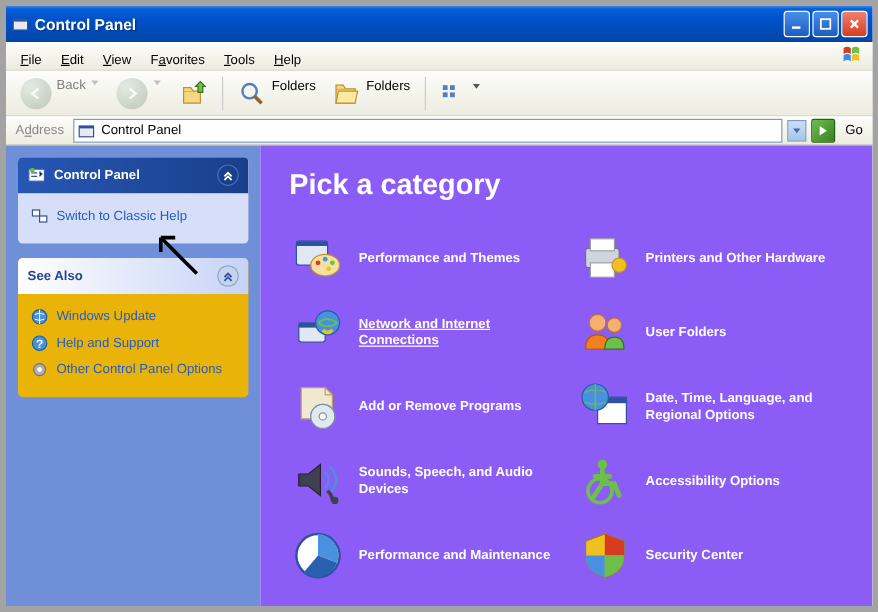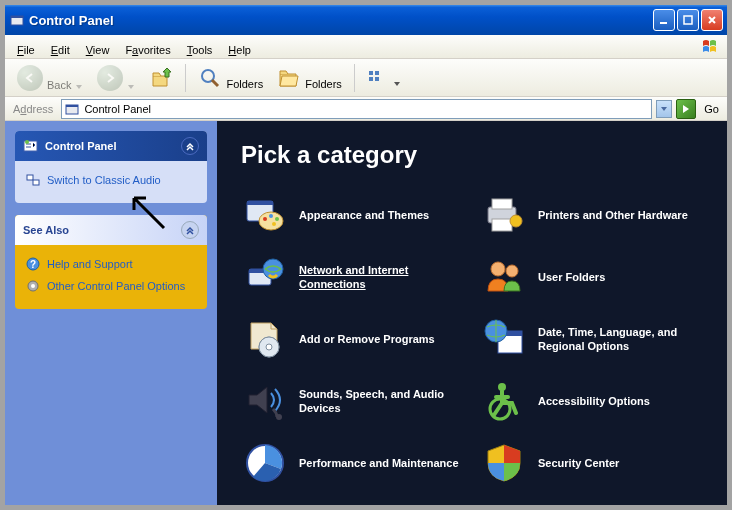--- a/index.html
+++ b/index.html
@@ -10,40 +10,40 @@
 .titlebar-title { flex: 1; text-shadow: 1px 1px 1px rgba(0,0,0,0.3); }
 .titlebar-btns { display: flex; gap: 2px; }
 .titlebar-btn { width: 22px; height: 22px; border-radius: 3px; border: 1px solid #fff; display: flex; align-items: center; justify-content: center; cursor: pointer; }
 .btn-min, .btn-max { background: linear-gradient(to bottom, #4a8de8, #1a5ec0); }
 .btn-close { background: linear-gradient(to bottom, #f08070, #d83c20); }
 .menubar { height: 24px; background: linear-gradient(to bottom, #fdfdfb, #edece0); border-bottom: 1px solid #d4d0c8; display: flex; align-items: flex-end; padding: 0 4px; }
 .menu-item { padding: 2px 8px; cursor: pointer; }
 .menu-item span { text-decoration: underline; }
 .menubar-logo { margin-left: auto; padding: 0 4px; }
 .toolbar { height: 38px; background: linear-gradient(to bottom, #fdfdfb, #edece0); border-bottom: 1px solid #d4d0c8; display: flex; align-items: center; padding: 0 6px; gap: 2px; }
-.tool-btn { display: flex; align-items: flex-end; gap: 4px; padding: 4px 6px; border-radius: 3px; cursor: pointer; }
+.tool-btn { display: flex; align-items: flex-start; gap: 4px; padding: 4px 6px; border-radius: 3px; cursor: pointer; }
 .tool-btn.disabled { opacity: 0.5; cursor: default; }
 .tool-sep { width: 1px; height: 28px; background: #ccc; margin: 0 4px; }
 .tool-circle { width: 26px; height: 26px; border-radius: 50%; display: flex; align-items: center; justify-content: center; }
 .addressbar { height: 24px; background: linear-gradient(to bottom, #fdfdfb, #edece0); border-bottom: 1px solid #d4d0c8; display: flex; align-items: center; padding: 0 4px; gap: 4px; }
 .addr-label { color: #888; padding: 0 4px; }
 .addr-input-wrap { flex: 1; background: #fff; border: 1px solid #7f9db9; height: 20px; display: flex; align-items: center; padding: 0 2px; }
 .addr-input { flex: 1; border: none; outline: none; font-size: 11px; font-family: inherit; padding-left: 4px; }
 .addr-dropdown { width: 16px; height: 18px; background: linear-gradient(to bottom,#c9e1fa,#a3c5ea); border: 1px solid #7f9db9; display: flex; align-items: center; justify-content: center; cursor: pointer; }
 .go-btn { width: 20px; height: 20px; background: linear-gradient(135deg, #6cc04a, #3a8020); border: 1px solid #2a6010; border-radius: 2px; display: flex; align-items: center; justify-content: center; color: #fff; cursor: pointer; }
 .body-area { flex: 1; display: flex; overflow: hidden; }
 .sidebar { width: 212px; background: #6f8fd8; padding: 10px; display: flex; flex-direction: column; gap: 12px; }
 .panel { background: #d6dff7; border-radius: 4px; overflow: hidden; }
 .panel-head { background: linear-gradient(to right, #fff, #c6d3f7); padding: 6px 8px; display: flex; align-items: center; font-weight: bold; color: #284592; cursor: pointer; }
 .panel-head.dark { background: linear-gradient(to right, #2657b4, #1a3f8a); color: #fff; }
 .panel-head-text { flex: 1; }
 .chev-btn { width: 18px; height: 18px; border-radius: 50%; background: #c6d3f0; border: 1px solid #9ab; display: flex; align-items: center; justify-content: center; }
 .panel-body { padding: 8px 10px 12px; }
 .panel-link { display: flex; align-items: center; gap: 6px; color: #215dc6; padding: 3px 0; cursor: pointer; }
-.content { flex: 1; background: #0f172a; position: relative; padding: 20px 24px; overflow: hidden; }
+.content { flex: 1; background: #8b5cf6; position: relative; padding: 20px 24px; overflow: hidden; }
 .heading { font-size: 24px; font-weight: bold; color: #fff; margin-bottom: 20px; }
 .catgrid { display: grid; grid-template-columns: 1fr 1fr; gap: 10px 16px; }
 .cat-item { display: flex; align-items: center; gap: 10px; color: #fff; font-weight: bold; cursor: pointer; min-height: 52px; font-size: 11px; }
 .cat-icon { width: 48px; height: 48px; flex-shrink: 0; display: flex; align-items: center; justify-content: center; }
 .cat-label { line-height: 1.3; }
 .cat-label.underline { text-decoration: underline; }
 .arrow-annotation { position: absolute; left: 124px; top: 192px; pointer-events: none; }
 .mini-icon { width: 16px; height: 16px; display: flex; align-items: center; justify-content: center; flex-shrink: 0; }
 </style>
 </head>
@@ -197,35 +197,44 @@
             </span>
         </div>
         <div class="panel-body">
           <div class="panel-link">
             <span class="mini-icon">
                 <svg width="14" height="14" viewBox="0 0 14 14">
                   <rect x="1" y="2" width="6" height="5" fill="#fff" stroke="#3050a0"></rect>
                   <rect x="7" y="7" width="6" height="5" fill="#fff" stroke="#3050a0"></rect>
                 </svg>
               </span>
-            <span>Switch to Classic Audio</span>
+            <span>Switch to Classic Help</span>
           </div>
         </div>
       </div>
 
       <div class="panel" style="background:#eab308">
         <div class="panel-head">
           <span class="panel-head-text">See Also</span>
           <span class="chev-btn">
               <svg width="10" height="10" viewBox="0 0 10 10">
                 <path d="M2 6 L5 3 L8 6 M2 9 L5 6 L8 9" fill="none" stroke="#3050a0" stroke-width="1.5"></path>
               </svg>
             </span>
         </div>
         <div class="panel-body">
+          <div class="panel-link">
+            <span class="mini-icon">
+                <svg width="14" height="14" viewBox="0 0 14 14">
+                  <circle cx="7" cy="7" r="6" fill="#4a90e0" stroke="#2060a0"></circle>
+                  <path d="M3 5 Q7 3 11 5 M3 9 Q7 11 11 9 M7 1 L7 13" fill="none" stroke="#fff" stroke-width="0.8"></path>
+                </svg>
+              </span>
+            <span>Windows Update</span>
+          </div>
           <div class="panel-link">
             <span class="mini-icon">
                 <svg width="14" height="14" viewBox="0 0 14 14">
                   <circle cx="7" cy="7" r="6" fill="#4a90e0" stroke="#2060a0"></circle>
                   <text x="7" y="11" text-anchor="middle" fill="#fff" font-size="10" font-weight="bold">?</text>
                 </svg>
               </span>
             <span>Help and Support</span>
           </div>
           <div class="panel-link">
@@ -250,21 +259,21 @@
               <svg width="44" height="44" viewBox="0 0 44 44">
                 <rect x="4" y="8" width="26" height="20" rx="2" fill="#e0e8f4" stroke="#3050a0"></rect>
                 <rect x="4" y="8" width="26" height="4" fill="#3050a0"></rect>
                 <ellipse cx="28" cy="28" rx="12" ry="9" fill="#f4e0a0" stroke="#c09030"></ellipse>
                 <circle cx="22" cy="26" r="2" fill="#d83c20"></circle>
                 <circle cx="28" cy="23" r="2" fill="#4a90e0"></circle>
                 <circle cx="34" cy="26" r="2" fill="#6cc04a"></circle>
                 <circle cx="31" cy="31" r="2" fill="#f0c020"></circle>
               </svg>
             </div>
-          <span class="cat-label">Appearance and Themes</span>
+          <span class="cat-label">Performance and Themes</span>
         </div>
 
         <div class="cat-item">
           <div class="cat-icon">
               <svg width="44" height="44" viewBox="0 0 44 44">
                 <rect x="6" y="14" width="28" height="16" rx="2" fill="#d0d4dc" stroke="#707080"></rect>
                 <rect x="10" y="6" width="20" height="10" fill="#fff" stroke="#a0a0a0"></rect>
                 <rect x="10" y="26" width="20" height="12" fill="#fff" stroke="#a0a0a0"></rect>
                 <circle cx="34" cy="28" r="6" fill="#f0c020" stroke="#c09030"></circle>
               </svg>

